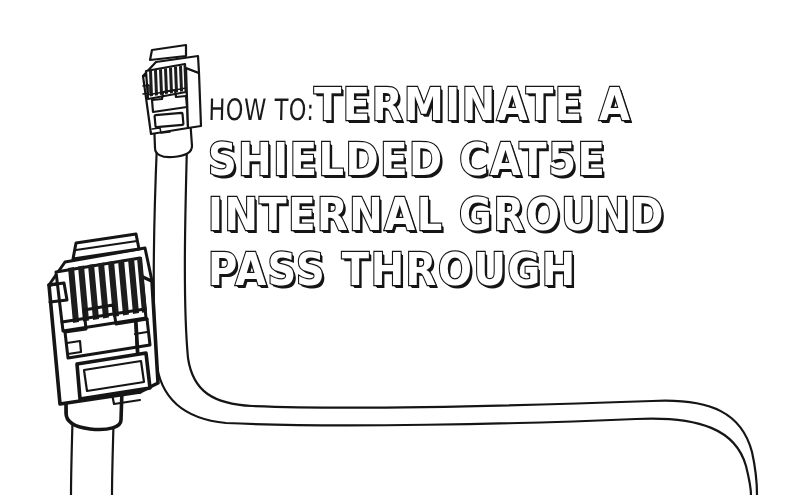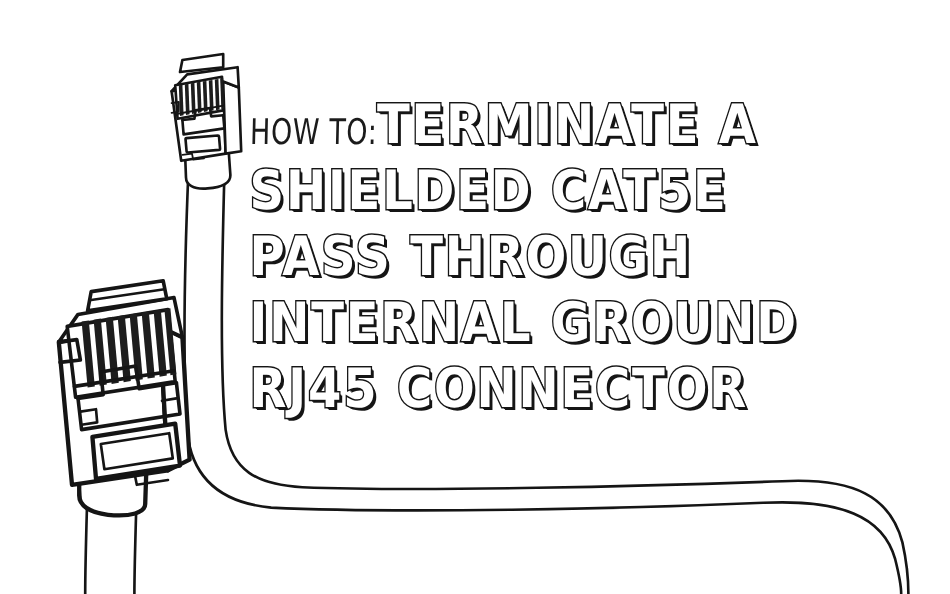--- a/index.html
+++ b/index.html
@@ -182,26 +182,23 @@
     <div class="row first">
       <span id="howto">HOW TO:</span>
       <span class="big title-line">TERMINATE A</span>
     </div>
 
     <div class="row">
       <span class="big title-line">SHIELDED CAT5E</span>
     </div>
 
     <div class="row">
+      <span class="big title-line">INTERNAL GROUND</span>
+    </div>
+
+    <div class="row">
       <span class="big title-line">PASS THROUGH</span>
     </div>
 
-    <div class="row">
-      <span class="big title-line">INTERNAL GROUND</span>
-    </div>
-
-    <div class="row">
-      <span class="big title-line">RJ45 CONNECTOR</span>
-    </div>
 
   </div>
 
 </div>
 
 </body></html>

